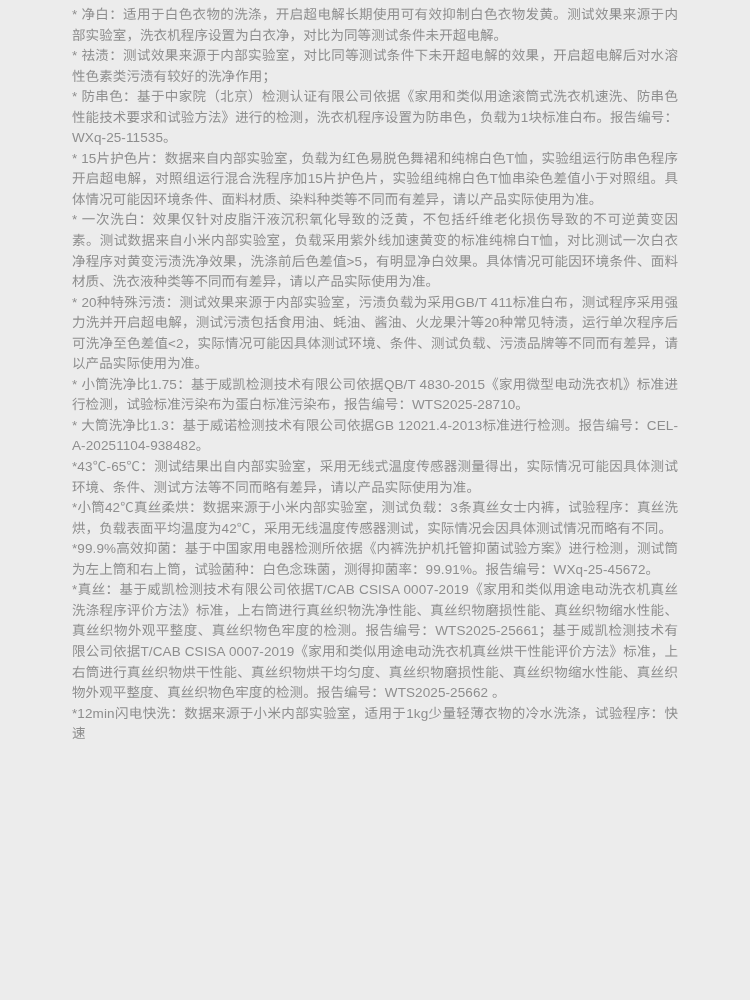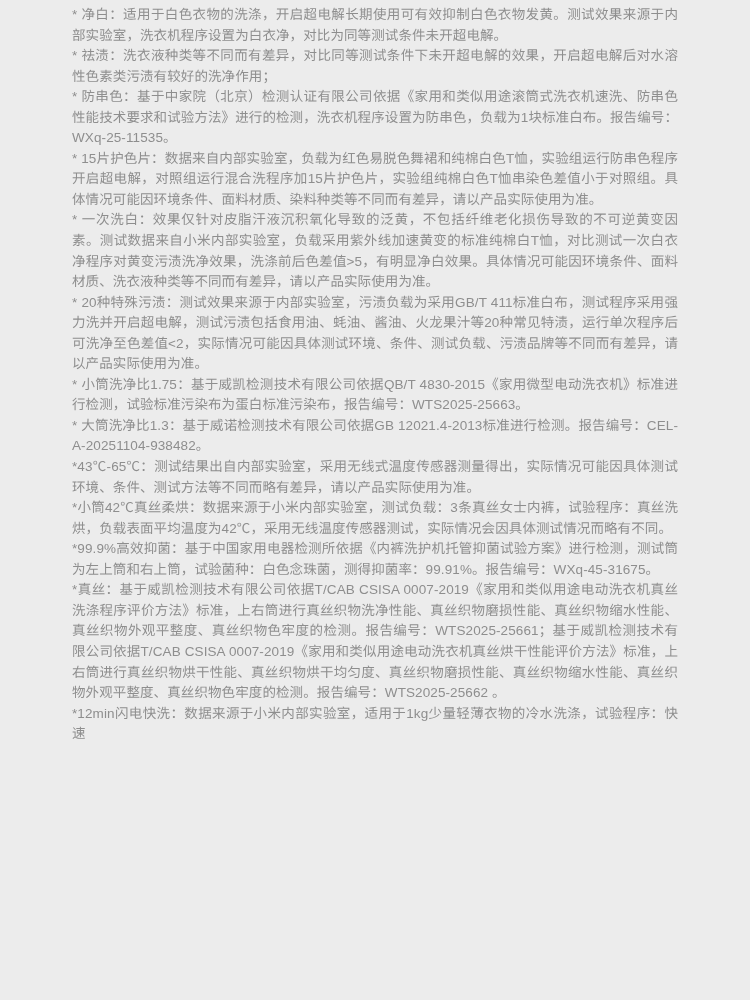--- a/index.html
+++ b/index.html
@@ -28,25 +28,25 @@
   .footnote {
     margin: 0;
     padding: 0;
   }
 </style>
 </head>
 <body>
 
 <div class="footnotes">
   <p class="footnote">* 净白：适用于白色衣物的洗涤，开启超电解长期使用可有效抑制白色衣物发黄。测试效果来源于内部实验室，洗衣机程序设置为白衣净，对比为同等测试条件未开超电解。</p>
-  <p class="footnote">* 祛渍：洗衣液种类等不同而有差异，对比同等测试条件下未开超电解的效果，开启超电解后对水溶性色素类污渍有较好的洗净作用；</p>
+  <p class="footnote">* 祛渍：测试效果来源于内部实验室，对比同等测试条件下未开超电解的效果，开启超电解后对水溶性色素类污渍有较好的洗净作用；</p>
   <p class="footnote">* 防串色：基于中家院（北京）检测认证有限公司依据《家用和类似用途滚筒式洗衣机速洗、防串色性能技术要求和试验方法》进行的检测，洗衣机程序设置为防串色，负载为1块标准白布。报告编号：WXq-25-11535。</p>
   <p class="footnote">* 15片护色片：数据来自内部实验室，负载为红色易脱色舞裙和纯棉白色T恤，实验组运行防串色程序开启超电解，对照组运行混合洗程序加15片护色片，实验组纯棉白色T恤串染色差值小于对照组。具体情况可能因环境条件、面料材质、染料种类等不同而有差异，请以产品实际使用为准。</p>
   <p class="footnote">* 一次洗白：效果仅针对皮脂汗液沉积氧化导致的泛黄，不包括纤维老化损伤导致的不可逆黄变因素。测试数据来自小米内部实验室，负载采用紫外线加速黄变的标准纯棉白T恤，对比测试一次白衣净程序对黄变污渍洗净效果，洗涤前后色差值&gt;5，有明显净白效果。具体情况可能因环境条件、面料材质、洗衣液种类等不同而有差异，请以产品实际使用为准。</p>
   <p class="footnote">* 20种特殊污渍：测试效果来源于内部实验室，污渍负载为采用GB/T 411标准白布，测试程序采用强力洗并开启超电解，测试污渍包括食用油、蚝油、酱油、火龙果汁等20种常见特渍，运行单次程序后可洗净至色差值&lt;2，实际情况可能因具体测试环境、条件、测试负载、污渍品牌等不同而有差异，请以产品实际使用为准。</p>
-  <p class="footnote">* 小筒洗净比1.75：基于威凯检测技术有限公司依据QB/T 4830-2015《家用微型电动洗衣机》标准进行检测，试验标准污染布为蛋白标准污染布，报告编号：WTS2025-25663。</p>
+  <p class="footnote">* 小筒洗净比1.75：基于威凯检测技术有限公司依据QB/T 4830-2015《家用微型电动洗衣机》标准进行检测，试验标准污染布为蛋白标准污染布，报告编号：WTS2025-28710。</p>
   <p class="footnote">* 大筒洗净比1.3：基于威诺检测技术有限公司依据GB 12021.4-2013标准进行检测。报告编号：CEL-A-20251104-938482。</p>
   <p class="footnote">*43℃-65℃：测试结果出自内部实验室，采用无线式温度传感器测量得出，实际情况可能因具体测试环境、条件、测试方法等不同而略有差异，请以产品实际使用为准。</p>
   <p class="footnote">*小筒42℃真丝柔烘：数据来源于小米内部实验室，测试负载：3条真丝女士内裤，试验程序：真丝洗烘，负载表面平均温度为42℃，采用无线温度传感器测试，实际情况会因具体测试情况而略有不同。</p>
-  <p class="footnote">*99.9%高效抑菌：基于中国家用电器检测所依据《内裤洗护机托管抑菌试验方案》进行检测，测试筒为左上筒和右上筒，试验菌种：白色念珠菌，测得抑菌率：99.91%。报告编号：WXq-45-31675。</p>
+  <p class="footnote">*99.9%高效抑菌：基于中国家用电器检测所依据《内裤洗护机托管抑菌试验方案》进行检测，测试筒为左上筒和右上筒，试验菌种：白色念珠菌，测得抑菌率：99.91%。报告编号：WXq-25-45672。</p>
   <p class="footnote">*真丝：基于威凯检测技术有限公司依据T/CAB CSISA 0007-2019《家用和类似用途电动洗衣机真丝洗涤程序评价方法》标准，上右筒进行真丝织物洗净性能、真丝织物磨损性能、真丝织物缩水性能、真丝织物外观平整度、真丝织物色牢度的检测。报告编号：WTS2025-25661；基于威凯检测技术有限公司依据T/CAB CSISA 0007-2019《家用和类似用途电动洗衣机真丝烘干性能评价方法》标准，上右筒进行真丝织物烘干性能、真丝织物烘干均匀度、真丝织物磨损性能、真丝织物缩水性能、真丝织物外观平整度、真丝织物色牢度的检测。报告编号：WTS2025-25662 。</p>
   <p class="footnote">*12min闪电快洗：数据来源于小米内部实验室，适用于1kg少量轻薄衣物的冷水洗涤，试验程序：快速</p>
 </div>
 
 </body></html>

